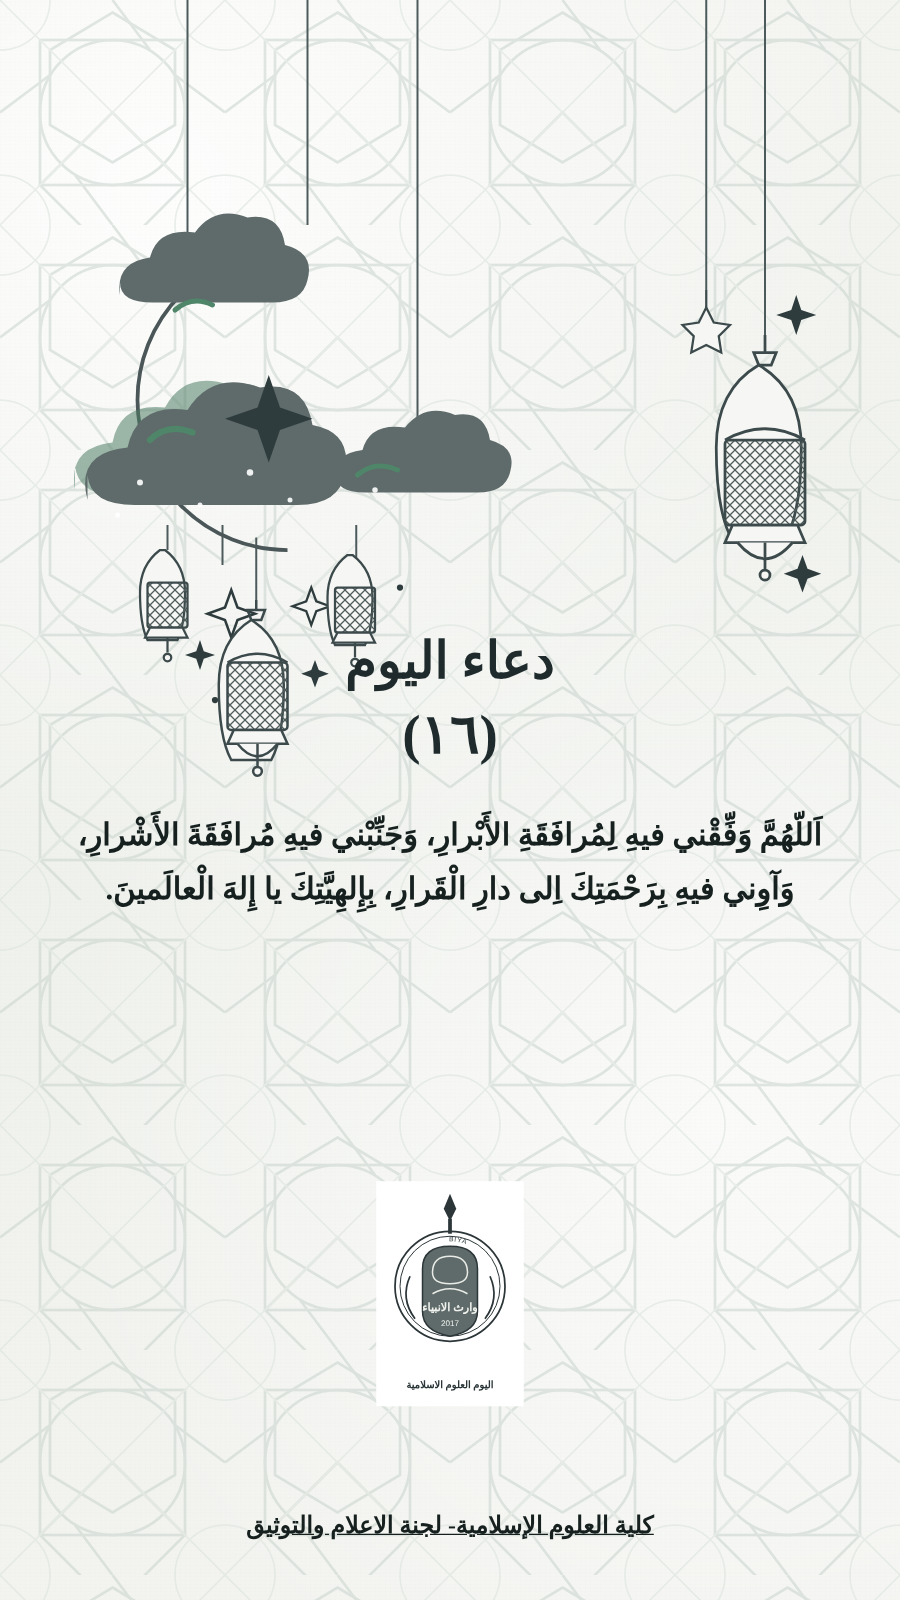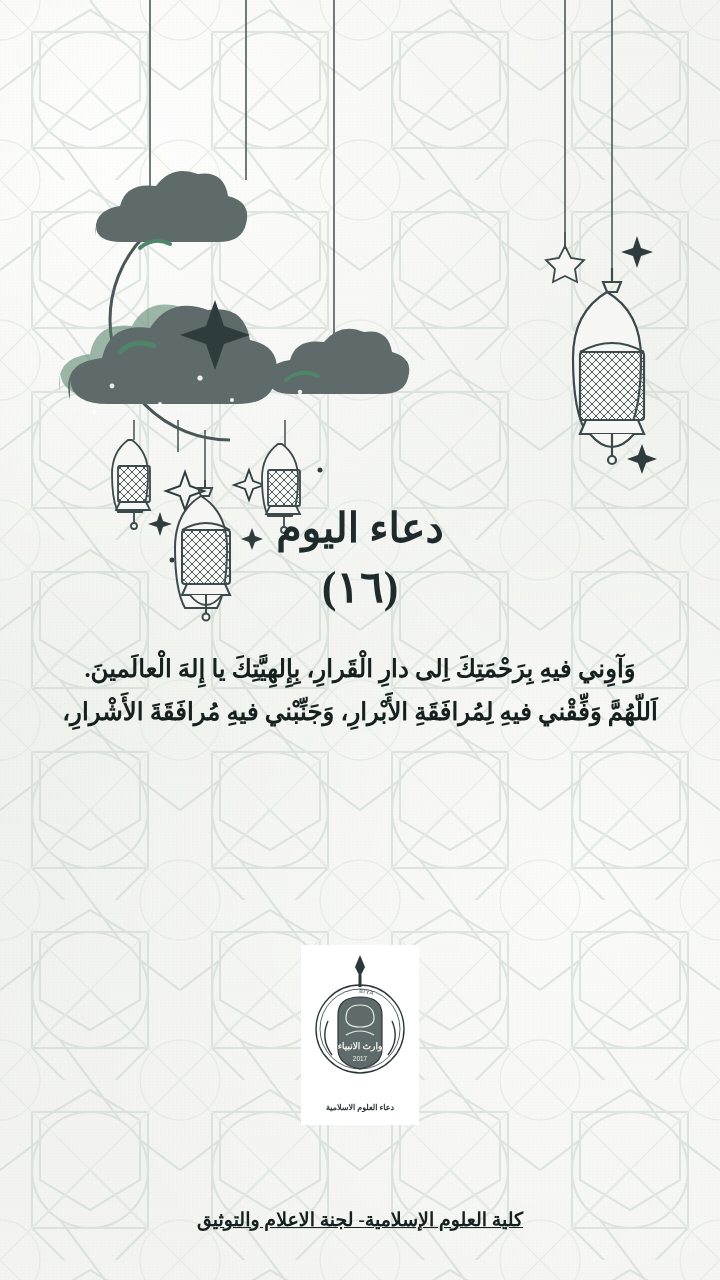--- a/index.html
+++ b/index.html
@@ -262,22 +262,22 @@
     <g stroke="#3c4a4c" fill="none" stroke-width="1.8">
       <path d="M565 232 l0 14"></path>
       <path d="M565 246 l6 12 l13 2 l-9 9 l2 13 l-12 -6 l-12 6 l2 -13 l-9 -9 l13 -2 Z" fill="#f6f7f4"></path>
     </g>
   </svg>
 
   <div class="content">
     <div class="title-line1">دعاء اليوم</div>
     <div class="title-number">(١٦)</div>
     <div class="dua-text">
+      <div>اَللّهُمَّ وَفِّقْني فيهِ لِمُرافَقَةِ الأَبْرارِ، وَجَنِّبْني فيهِ مُرافَقَةَ الأَشْرارِ،</div>
       <div>وَآوِني فيهِ بِرَحْمَتِكَ اِلى دارِ الْقَرارِ، بِإِلهِيَّتِكَ يا إِلهَ الْعالَمينَ.</div>
-      <div>اَللّهُمَّ وَفِّقْني فيهِ لِمُرافَقَةِ الأَبْرارِ، وَجَنِّبْني فيهِ مُرافَقَةَ الأَشْرارِ،</div>
     </div>
   </div>
 
   <div class="logo-wrap">
     <svg width="108" height="150" viewBox="0 0 108 150">
 
       <path d="M54 4 l5 12 l-5 10 l-5 -10 Z" fill="#2c3638"></path>
       <rect x="52.5" y="24" width="3" height="12" fill="#2c3638"></rect>
 
       <circle cx="54" cy="78" r="44" fill="none" stroke="#2c3638" stroke-width="1.4"></circle>
@@ -289,18 +289,18 @@
 
       <path d="M54 46 q-22 0 -22 18 l0 34 q0 16 22 20 q22 -4 22 -20 l0 -34 q0 -18 -22 -18 Z" fill="#5e6b6a" stroke="#2c3638" stroke-width="1.2"></path>
       <path d="M54 54 q-14 0 -14 13 q0 9 14 9 q14 0 14 -9 q0 -13 -14 -13 Z" fill="none" stroke="#e9ebe6" stroke-width="1.2"></path>
       <path d="M40 84 q14 -8 28 0" fill="none" stroke="#e9ebe6" stroke-width="1.2"></path>
       <text x="54" y="98" text-anchor="middle" font-size="9" fill="#f1f2ee" font-family="'Liberation Serif', serif" font-weight="bold">وارث الانبياء</text>
       <text x="54" y="110" text-anchor="middle" font-size="6.5" fill="#f1f2ee" font-family="'Liberation Sans', sans-serif">2017</text>
 
       <path d="M22 70 q-8 18 4 34" fill="none" stroke="#2c3638" stroke-width="1.4"></path>
       <path d="M86 70 q8 18 -4 34" fill="none" stroke="#2c3638" stroke-width="1.4"></path>
     </svg>
-    <div class="logo-caption">دعاء العلوم الاسلامية</div>
+    <div class="logo-caption">اليوم العلوم الاسلامية</div>
   </div>
 
   <div class="footer">كلية العلوم الإسلامية- لجنة الاعلام  والتوثيق</div>
 
 </div>
 
 </body></html>

